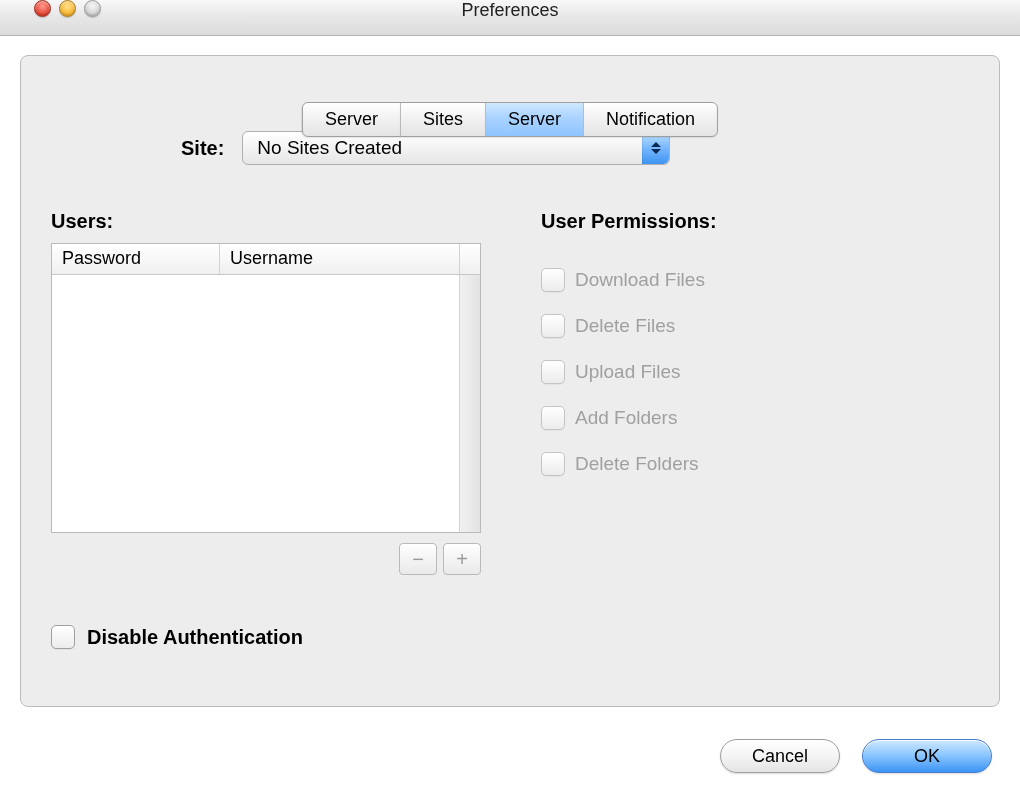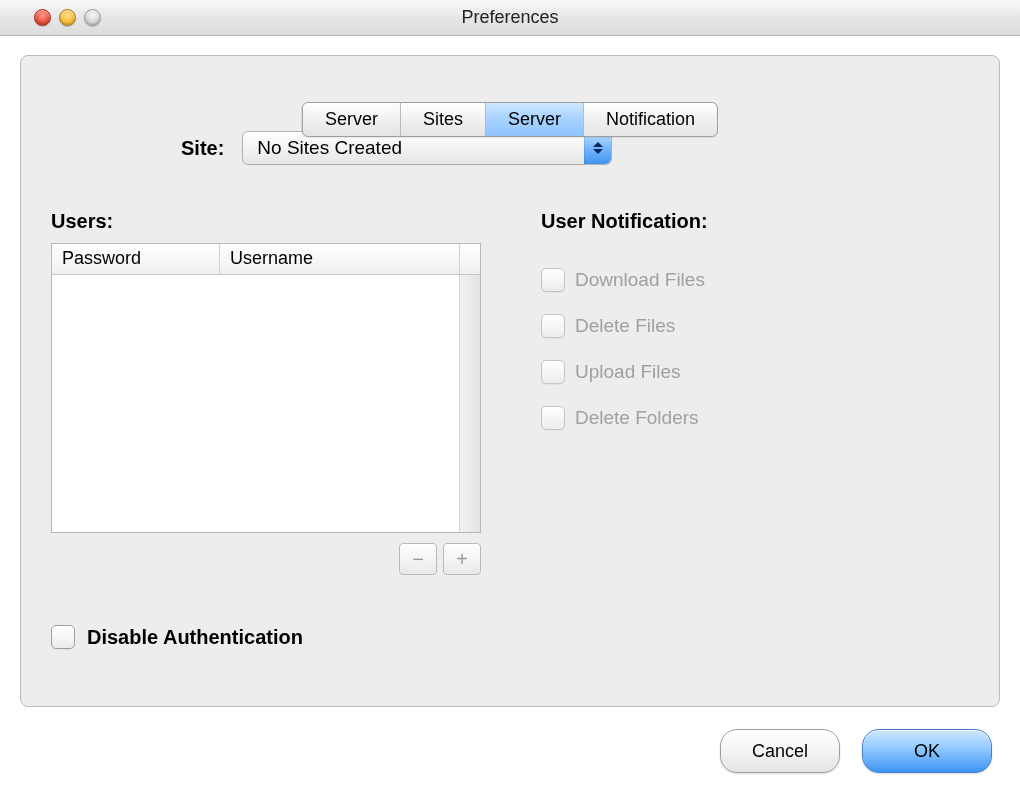--- a/index.html
+++ b/index.html
@@ -13,21 +13,21 @@
     overflow: hidden;
     color: #000;
   }
 
   
   .titlebar {
     height: 35px;
     background: linear-gradient(to bottom, #f8f8f8 0%, #e6e6e6 50%, #dcdcdc 100%);
     border-bottom: 1px solid #b5b5b5;
     display: flex;
-    align-items: center;
+    align-items: flex-start;
     position: relative;
     padding-left: 22px;
   }
   .traffic-lights {
     display: flex;
     gap: 8px;
     margin-left: 12px;
     align-items: center;
   }
   .tl {
@@ -112,21 +112,21 @@
     margin: 35px 0 45px 0;
     gap: 18px;
     padding-left: 140px;
   }
   .site-label {
     font-size: 20px;
     font-weight: bold;
     color:#000;
   }
   .site-popup {
-    width: 370px;
+    width: 428px;
     height: 34px;
     border: 1px solid #b0b0b0;
     border-radius: 6px;
     background: linear-gradient(to bottom,#ffffff 0%, #f3f3f3 50%, #e6e6e6 100%);
     display: flex;
     align-items: center;
     justify-content: space-between;
     padding: 0 0 0 14px;
     box-sizing: border-box;
     font-size: 19px;
@@ -276,21 +276,21 @@
   
   .footer {
     position: absolute;
     right: 28px;
     bottom: 24px;
     display: flex;
     gap: 22px;
   }
   .btn {
     min-width: 120px;
-    height: 44px;
+    height: 34px;
     border-radius: 17px;
     border: 1px solid #9e9e9e;
     font-size: 18px;
     cursor: pointer;
     box-shadow: 0 1px 0 rgba(255,255,255,0.9) inset, 0 1px 2px rgba(0,0,0,0.15);
   }
   .btn.cancel {
     background: linear-gradient(to bottom,#ffffff 0%, #f4f4f4 50%, #e4e4e4 100%);
     color:#000;
   }
@@ -353,36 +353,40 @@
           </div>
         </div>
 
         <div class="pm-buttons">
           <button>−</button>
           <button>+</button>
         </div>
       </div>
 
       <div class="col-right">
-        <div class="section-head">User Notification:</div>
+        <div class="section-head">User Permissions:</div>
         <div class="perm-list">
           <div class="perm">
             <div class="chk"></div>
             <span class="lbl">Download Files</span>
           </div>
           <div class="perm">
             <div class="chk"></div>
             <span class="lbl">Delete Files</span>
           </div>
           <div class="perm">
             <div class="chk"></div>
             <span class="lbl">Upload Files</span>
           </div>
           <div class="perm">
             <div class="chk"></div>
+            <span class="lbl">Add Folders</span>
+          </div>
+          <div class="perm">
+            <div class="chk"></div>
             <span class="lbl">Delete Folders</span>
           </div>
         </div>
       </div>
     </div>
 
     <div class="disable-auth">
       <div class="chk enabled"></div>
       <span>Disable Authentication</span>
     </div>

